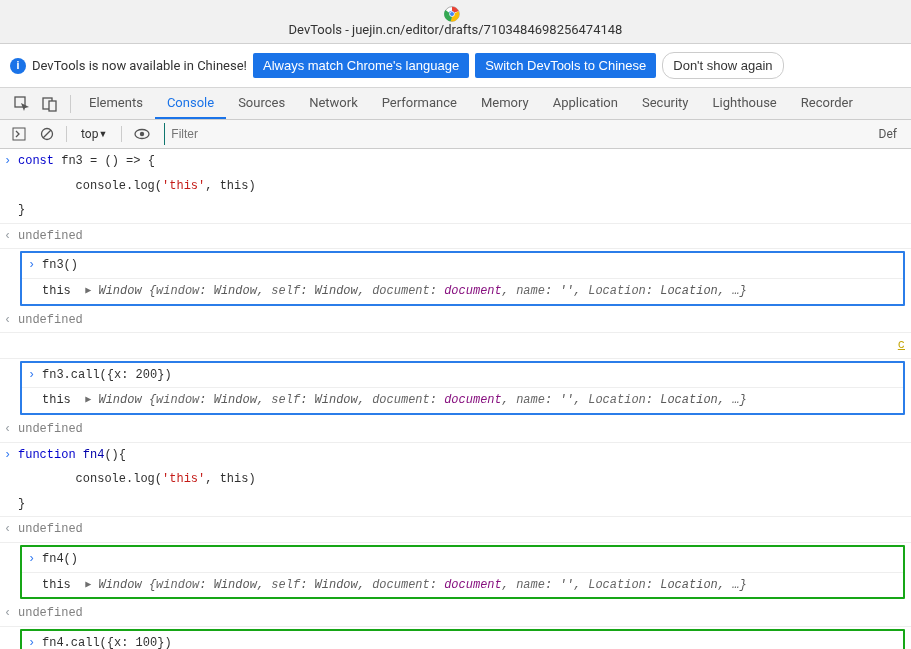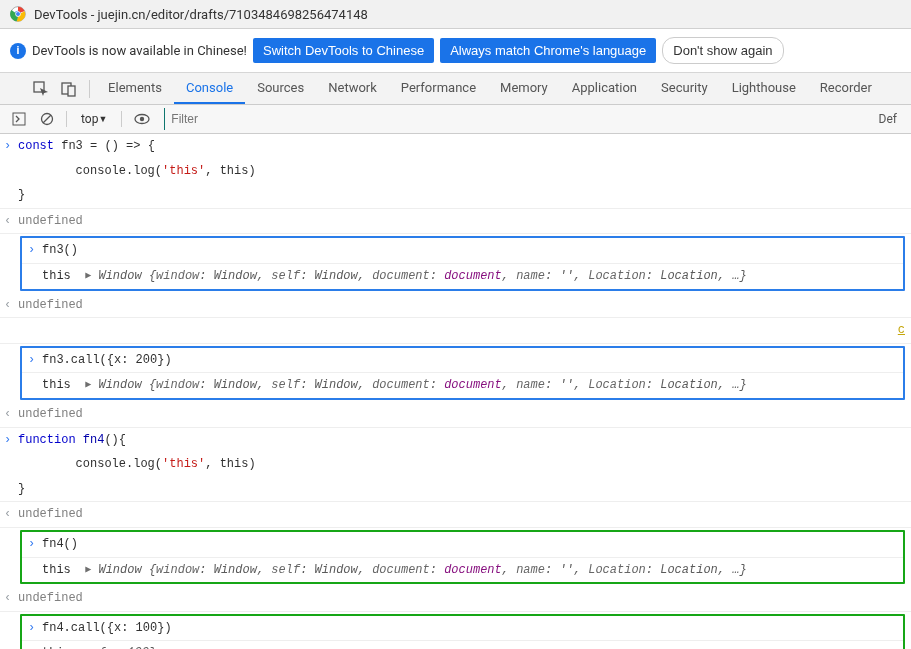--- a/index.html
+++ b/index.html
@@ -9,20 +9,21 @@
     color: #202124;
     background: #fff;
     width: 911px;
   }
   .titlebar {
     display: flex;
     align-items: center;
     padding: 6px 10px;
     border-bottom: 1px solid #d0d0d0;
     background: #f1f1f1;
+    flex-direction: column;
   }
   .chrome-icon {
     width: 16px; height: 16px; margin-right: 8px; flex-shrink:0;
   }
   .titlebar-text { font-size: 13px; color: #333; }
   .infobar {
     display: flex;
     align-items: center;
     padding: 8px 10px;
     gap: 6px;
@@ -38,21 +39,21 @@
   .btn-blue {
     background:#1a73e8; color:#fff; border:none; padding:5px 10px;
     font-size:13px; border-radius:2px; cursor:pointer;
   }
   .btn-white {
     background:#fff; color:#333; border:1px solid #ccc; padding:5px 10px;
     font-size:13px; border-radius:12px; cursor:pointer;
   }
   .tabbar {
     display:flex; align-items:center; border-bottom:1px solid #ccc;
-    padding: 0 8px; gap:0; background:#f3f3f3;justify-content:center;
+    padding: 0 8px; gap:0; background:#f3f3f3;
   }
   .tab-tool {
     padding:6px 6px; color:#555; cursor:pointer; display:flex; align-items:center;
   }
   .tab-divider { width:1px; height:18px; background:#ccc; margin:0 6px; }
   .tab {
     padding:7px 12px; color:#555; font-size:13px; cursor:pointer;
     border-bottom:2px solid transparent;
   }
   .tab.active { color:#1a73e8; border-bottom:2px solid #1a73e8; }
@@ -124,22 +125,22 @@
       <circle cx="12" cy="12" r="4" fill="#fff"></circle>
       <circle cx="12" cy="12" r="3" fill="#4285f4"></circle>
     </svg>
   </span>
   <span class="titlebar-text">DevTools - juejin.cn/editor/drafts/7103484698256474148</span>
 </div>
 
 <div class="infobar">
   <span class="info-icon">i</span>
   <span class="infobar-text">DevTools is now available in Chinese!</span>
+  <button class="btn-blue">Always match Chrome's language</button>
   <button class="btn-blue">Switch DevTools to Chinese</button>
-  <button class="btn-blue">Always match Chrome's language</button>
   <button class="btn-white">Don't show again</button>
 </div>
 
 <div class="tabbar">
   <span class="tab-tool">
     <svg width="16" height="16" viewBox="0 0 16 16">
         <rect x="1" y="1" width="10" height="10" fill="none" stroke="#555" stroke-width="1.3"></rect>
         <path d="M7 7 L15 11 L11 12 L10 15 Z" fill="#555"></path>
       </svg>
   </span>

